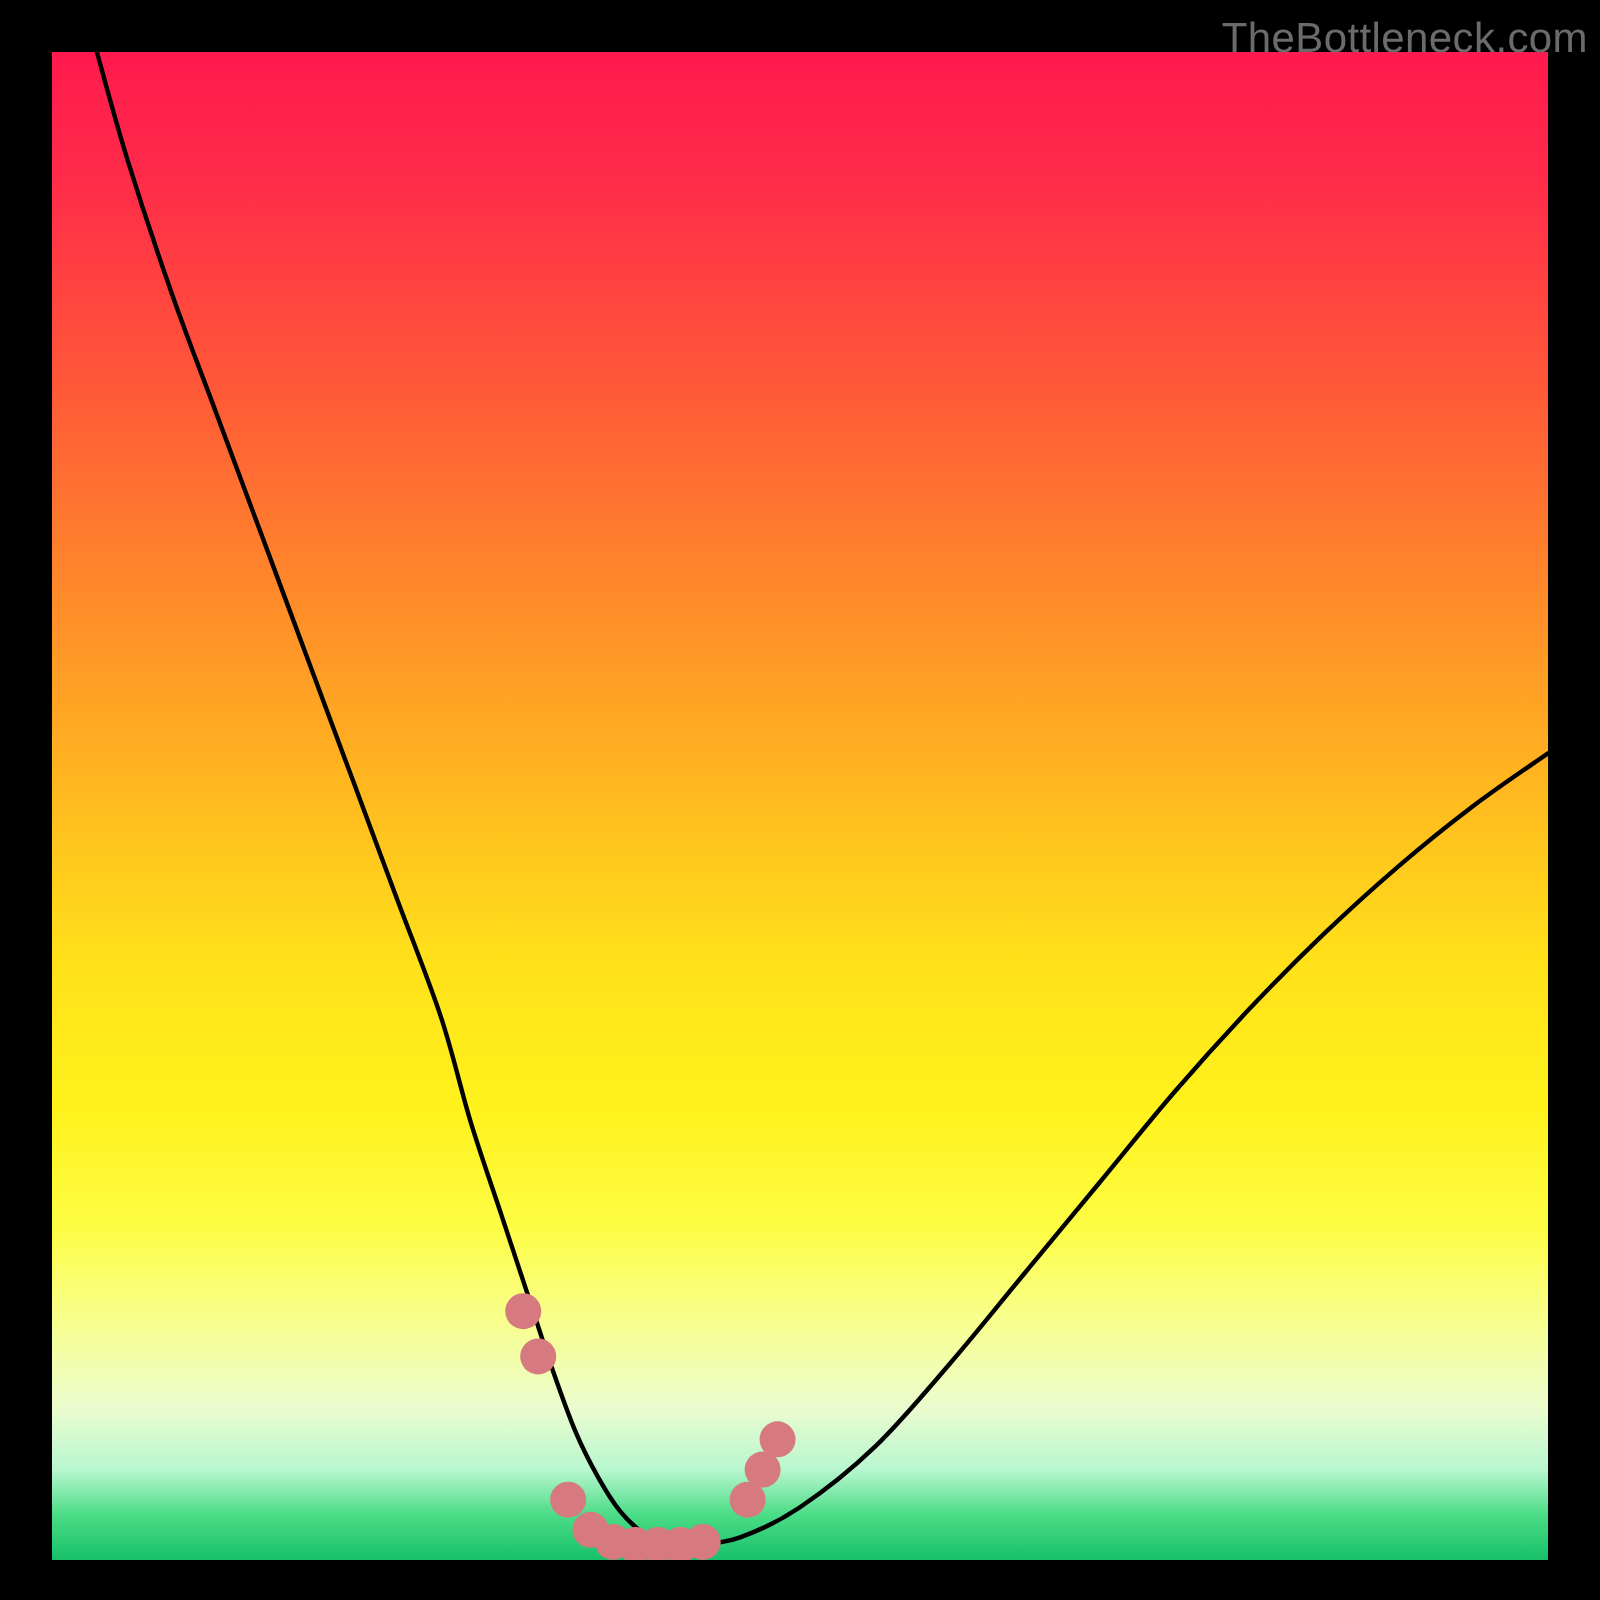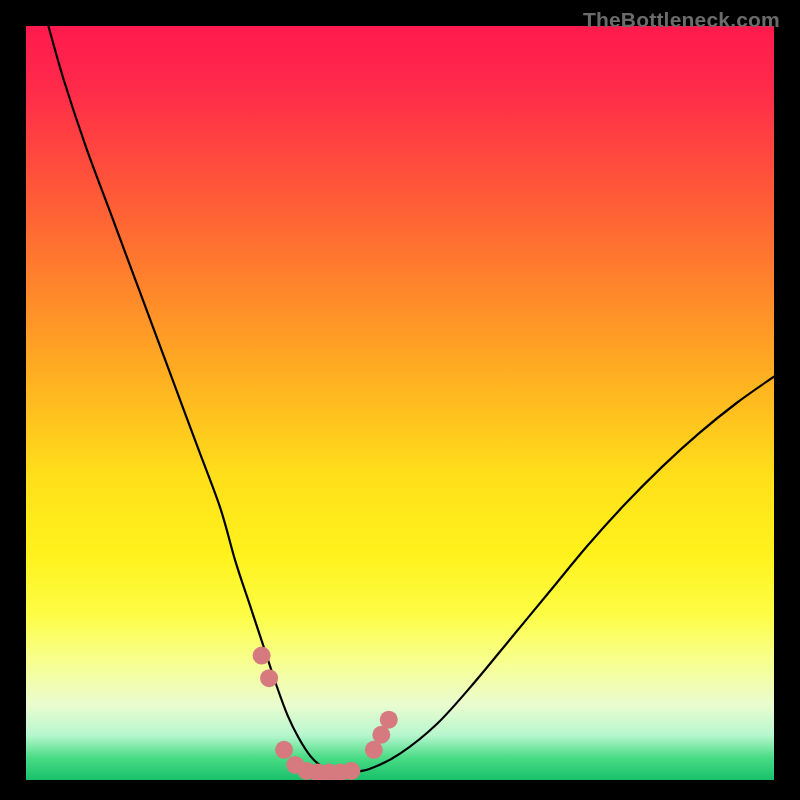--- a/index.html
+++ b/index.html
@@ -37,24 +37,24 @@
       #f8ff8c 84%,
       #eafccf 90%,
       #b8f7cf 94%,
       #4bdc86 97%,
       #18c06a 100%
     );
   }
   .watermark {
     position: absolute;
     top: 8px;
-    right: 20px;
+    right: 6px;
     color: #6b6b6b;
     font-size: 21px;
-    font-weight: 700;
+    font-weight: 400;
     letter-spacing: 0.2px;
     user-select: none;
   }
   svg.curve {
     position: absolute;
     left: 0; top: 0;
     width: 748px;
     height: 754px;
     pointer-events: none;
   }

